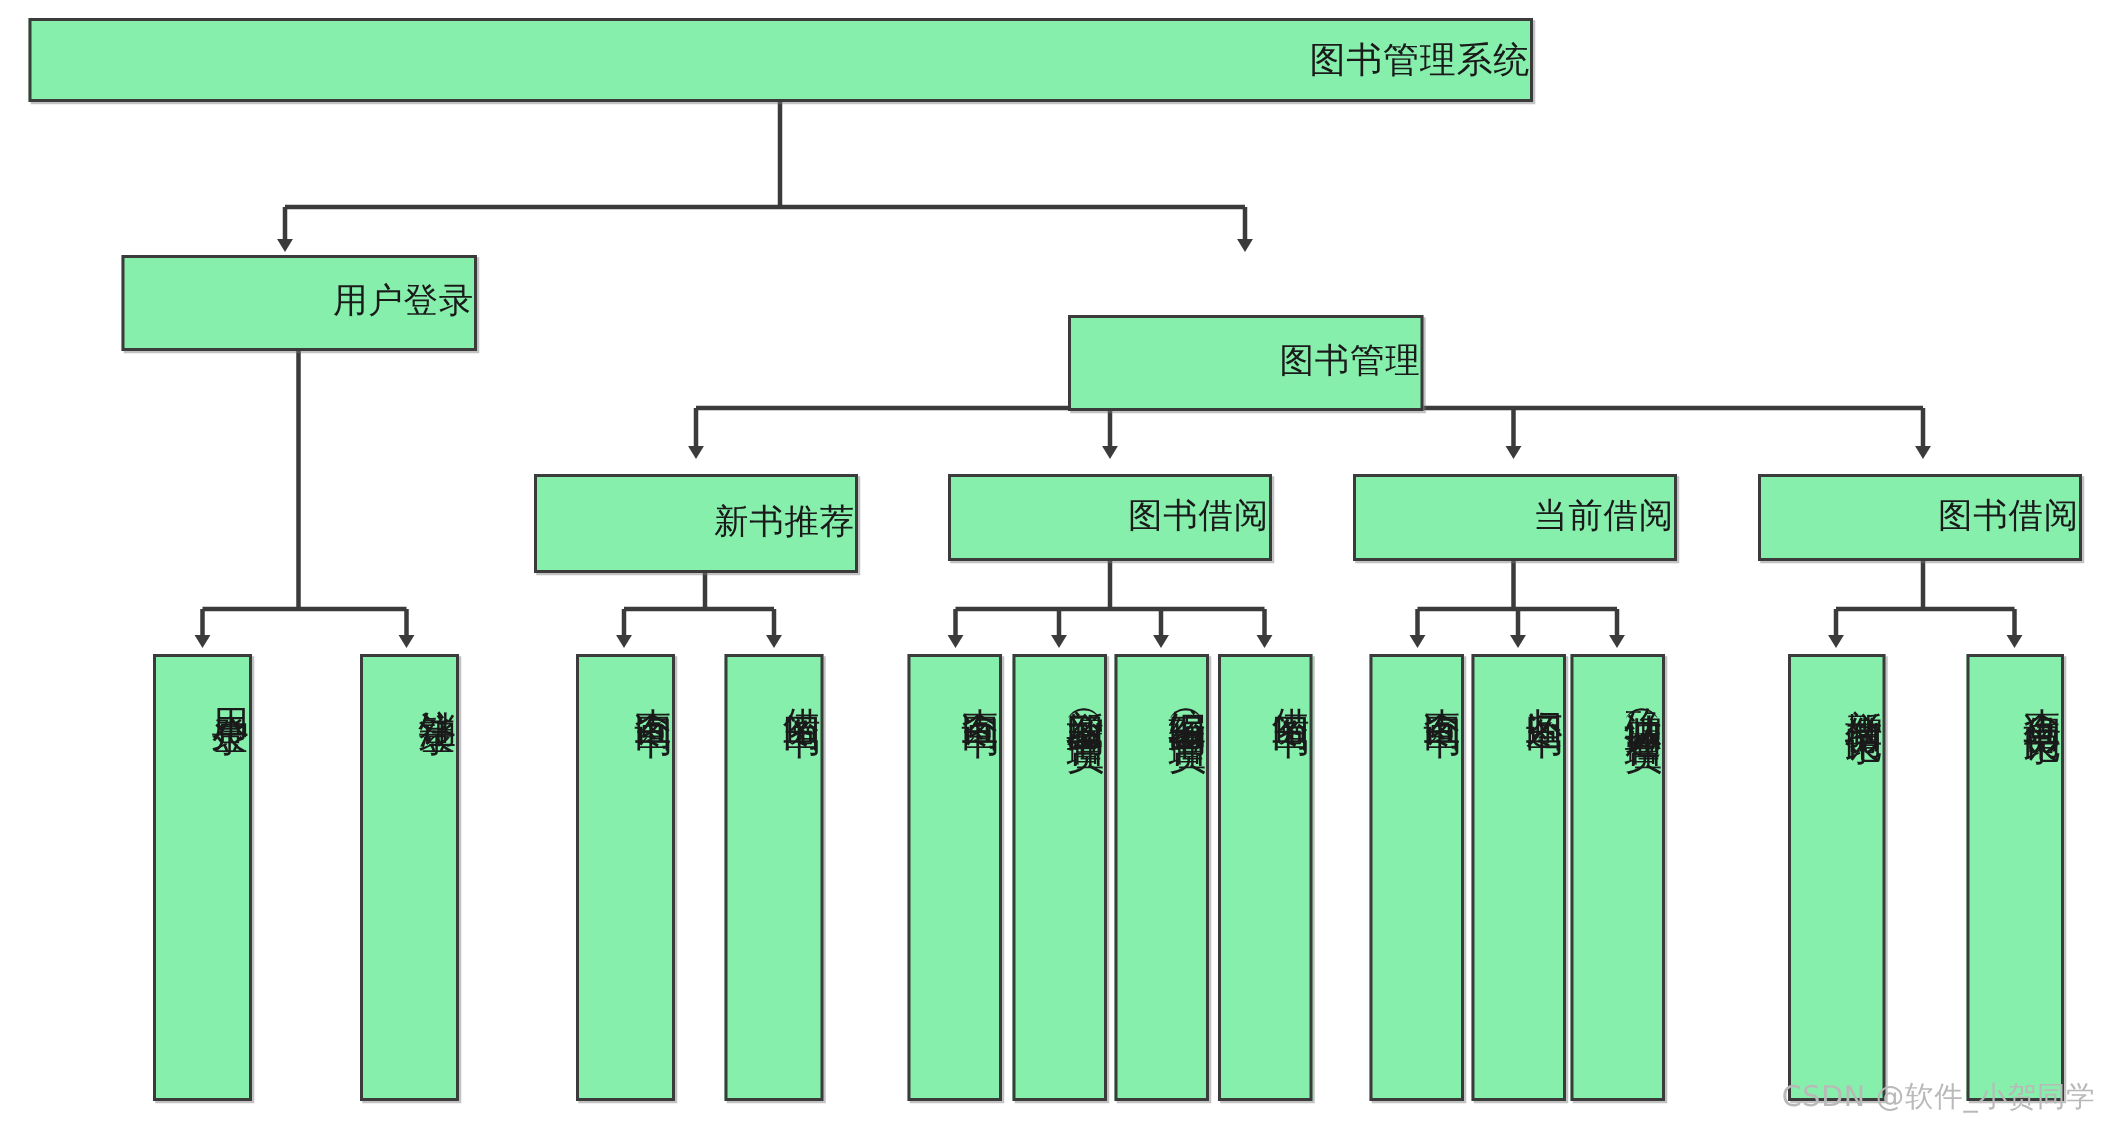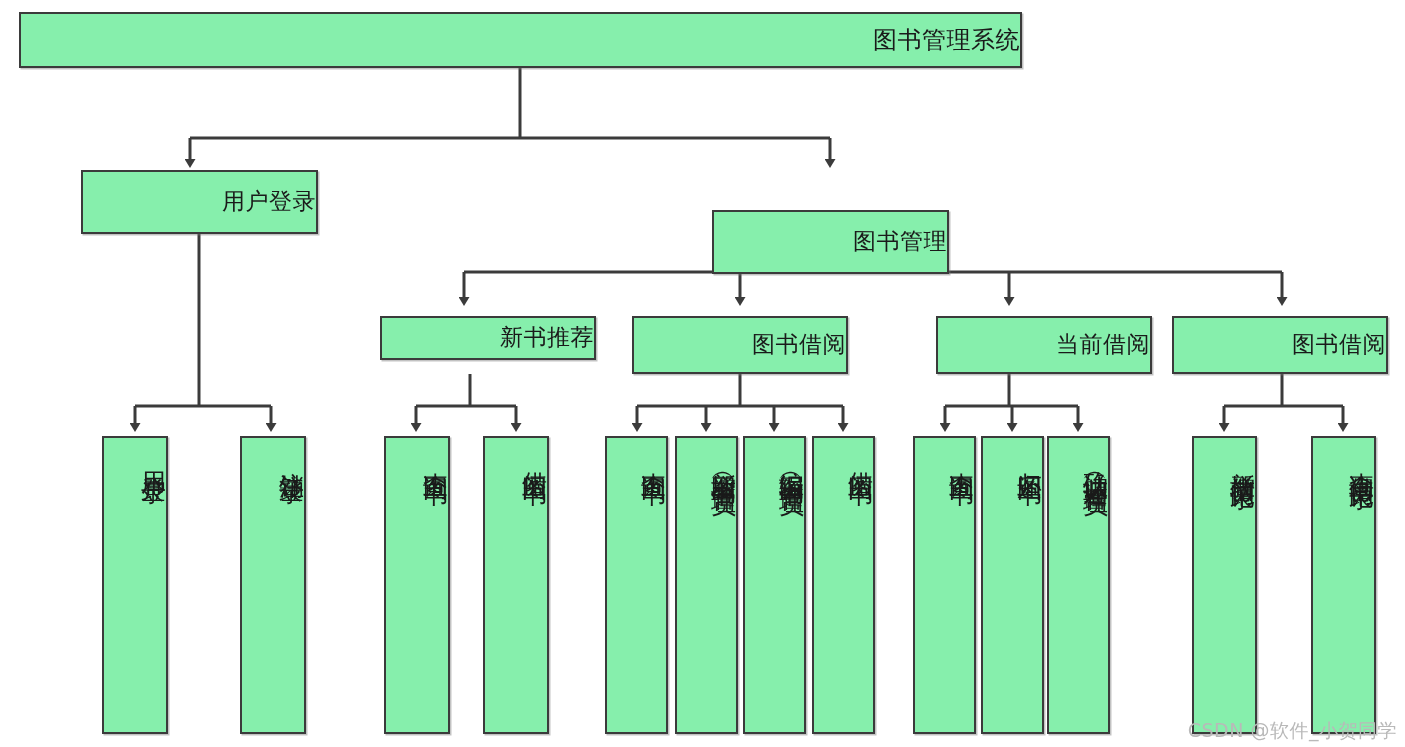--- a/index.html
+++ b/index.html
@@ -135,27 +135,27 @@
     <span class="lbl">图书管理系统</span>
   </div>
 
   <div class="node h" style="left:81px; top:170px; width:237px; height:64px;">
     <span class="lbl">用户登录</span>
   </div>
   <div class="node h" style="left:712px; top:170px; width:237px; height:64px;margin-top:40px;">
     <span class="lbl">图书管理</span>
   </div>
 
-  <div class="node h" style="left:380px; top:316px; width:216px; height:44px;">
+  <div class="node h" style="left:356px; top:316px; width:216px; height:66px;">
     <span class="lbl">新书推荐</span>
   </div>
   <div class="node h" style="left:632px; top:316px; width:216px; height:58px;">
     <span class="lbl">图书借阅</span>
   </div>
-  <div class="node h" style="left:902px; top:316px; width:216px; height:58px;margin-left:34px;">
+  <div class="node h" style="left:902px; top:316px; width:216px; height:58px;">
     <span class="lbl">当前借阅</span>
   </div>
   <div class="node h" style="left:1172px; top:316px; width:216px; height:58px;">
     <span class="lbl">图书借阅</span>
   </div>
 
   <div class="node v" style="left:102px; top:436px; width:66px; height:298px;">
     <span class="lbl">用户登录</span>
   </div>
   <div class="node v" style="left:240px; top:436px; width:66px; height:298px;">

